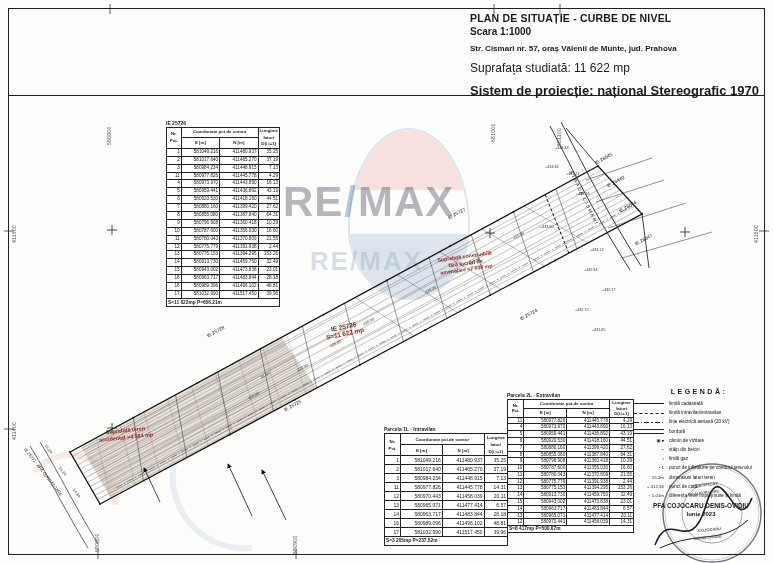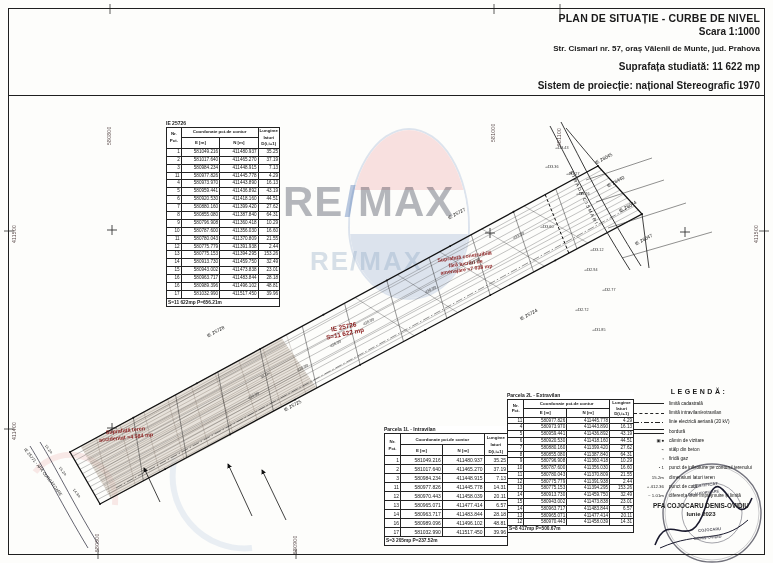--- a/index.html
+++ b/index.html
@@ -1,25 +1,25 @@
 <!DOCTYPE html>
 <html><head>
 <meta charset="utf-8">
 <style>
   html,body{margin:0;padding:0;background:#e8e8e8;}
   .sheet{position:relative;width:773px;height:563px;background:#fdfdfb;overflow:hidden;
          font-family:"Liberation Sans",sans-serif;color:#1a1a1a;}
   .frame{position:absolute;left:8px;top:8px;width:755px;height:545px;border:1.5px solid #1f1f1f;}
   .titlesep{position:absolute;left:8px;top:95px;width:757px;border-top:1.4px solid #1f1f1f;}
-  .titleblock{position:absolute;left:470px;top:12px;width:290px;text-align:right;}
+  .titleblock{position:absolute;left:470px;top:12px;width:290px;text-align:left;}
   .tb1{font-size:10.5px;font-weight:bold;letter-spacing:.2px;}
   .tb2{font-size:10px;font-weight:bold;margin-top:2px;}
   .tb3{font-size:8px;font-weight:bold;margin-top:7px;}
-  .tb4{font-size:10px;font-weight:bold;margin-top:8px;}
-  .tb5{font-size:10px;font-weight:bold;margin-top:8px;}
+  .tb4{font-size:12px;font-weight:normal;margin-top:8px;}
+  .tb5{font-size:13px;font-weight:bold;margin-top:8px;}
   .tb6{font-size:7.2px;font-weight:bold;margin-top:1px;}
   
   .ctable{position:absolute;background:#fff;}
   .ct-title{font-size:5px;font-weight:bold;margin-bottom:1px;}
   .ctable table{border-collapse:collapse;border:1.2px solid #111;width:100%;}
   .ctable td{border:0.5px solid #222;padding:0 1px;font-size:4.6px;text-align:right;
              font-family:"Liberation Sans",sans-serif;}
   .ctable tr:first-child td,.ctable tr:nth-child(2) td{text-align:center;font-weight:bold;font-size:4.4px;}
   .ctable .ft{text-align:left;font-weight:bold;font-size:4.8px;}
   .ct-left{left:166px;top:120px;width:114px;}

